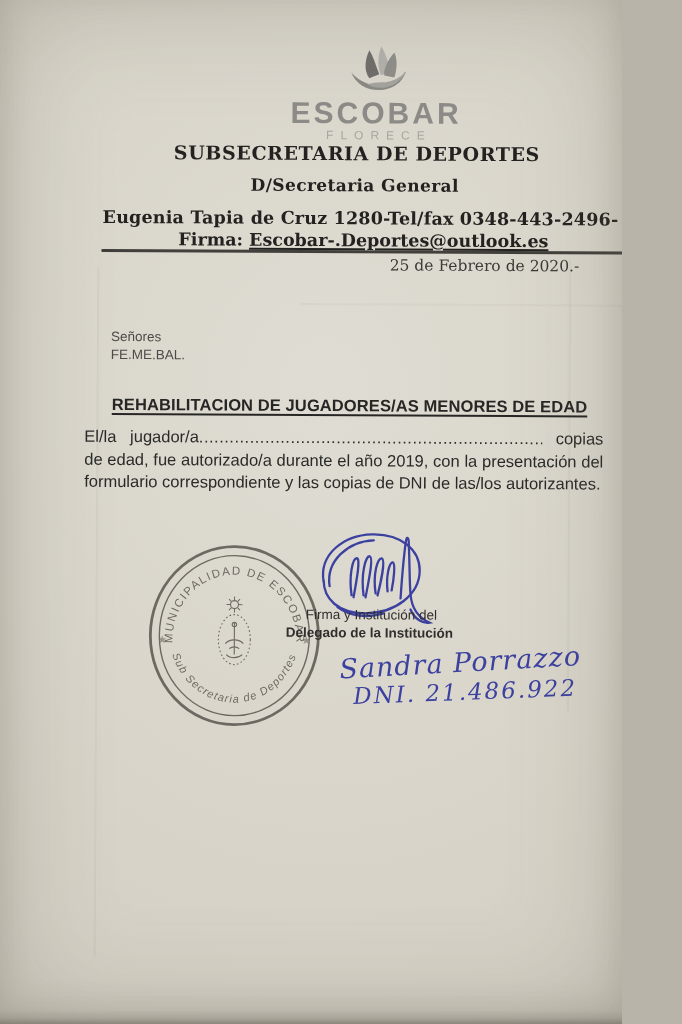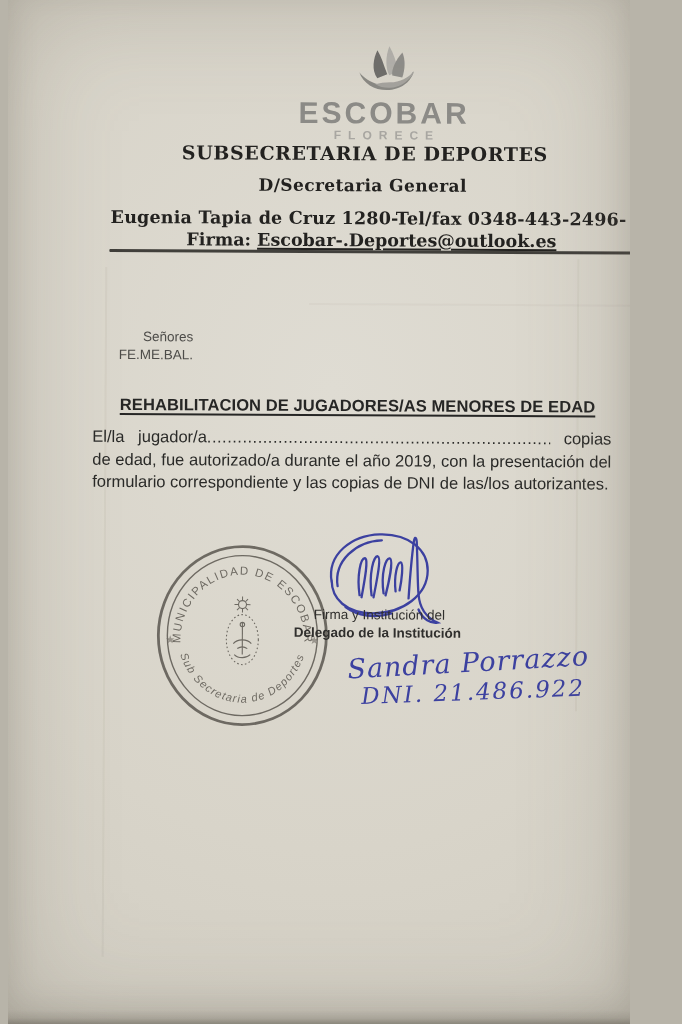--- a/index.html
+++ b/index.html
@@ -3,47 +3,46 @@
 <meta charset="utf-8">
 <style>
   html,body{margin:0;padding:0;}
   body{width:682px;height:1024px;overflow:hidden;background:#b8b4a9;font-family:"Liberation Sans",sans-serif;}
 
   .photo{
     position:relative;width:622px;height:1024px;overflow:hidden;
     background:
       linear-gradient(to top, rgba(66,62,53,0.38) 0px, rgba(66,62,53,0.12) 6px, rgba(66,62,53,0) 14px),
       radial-gradient(ellipse 140% 100% at 52% 38%, #dfdcd3 0%, #d8d4c9 45%, #cfcbc0 82%, #c6c2b6 100%);
-    margin-left: 8px;
   }
   .photo::after{
     content:"";position:absolute;inset:0;pointer-events:none;
     box-shadow:inset 0 0 110px rgba(108,103,88,0.30), inset 0 -14px 30px rgba(90,85,72,0.18);
   }
   .sheet{position:absolute;inset:0;transform:rotate(0.3deg);transform-origin:50% 50%;}
 
   .abs{position:absolute;}
   .cx{position:absolute;transform:translateX(-50%);white-space:nowrap;}
 
   
   .ghost{position:absolute;background:rgba(92,86,70,0.055);pointer-events:none;}
 
   
   .logo-name{font-size:30px;font-weight:600;letter-spacing:3px;color:#8c8b87;}
-  .logo-tag{font-size:12px;font-weight:700;letter-spacing:7px;color:#a8a6a1;}
+  .logo-tag{font-size:12px;font-weight:400;letter-spacing:7px;color:#a8a6a1;}
   .h-serif{font-family:"DejaVu Serif","Liberation Serif",serif;font-weight:bold;color:#232220;}
   .org{font-size:19px;letter-spacing:0.6px;}
   .dept{font-size:17px;letter-spacing:0.4px;}
   .addr{font-size:17.5px;letter-spacing:0.2px;}
   .mail{font-size:17.5px;}
   .mail .u{text-decoration:underline;text-decoration-thickness:2px;text-underline-offset:2px;}
   .rule{position:absolute;background:#2b2a27;opacity:0.88;border-radius:1px;}
   .dateline{font-family:"DejaVu Serif","Liberation Serif",serif;font-size:15.5px;color:#3b3a36;}
 
-  .recipient{font-size:13.5px;color:#4d4c49;line-height:17.5px;text-align:right;}
+  .recipient{font-size:13.5px;color:#4d4c49;line-height:17.5px;}
 
   .doc-title{font-size:16.5px;font-weight:bold;color:#262625;letter-spacing:0.1px;
     text-decoration:underline;text-decoration-thickness:1.6px;text-underline-offset:3px;}
 
   .body-par{width:519px;font-size:16.5px;color:#2a2a28;line-height:22.5px;}
   .l1{display:flex;align-items:baseline;}
   .l1 .pre{word-spacing:9px;flex:0 0 auto;}
   .l1 .dots{flex:1 1 auto;overflow:hidden;white-space:nowrap;letter-spacing:0.5px;}
   .l1 .end{flex:0 0 auto;margin-left:13px;}
   .l2{text-align:justify;text-align-last:justify;}
@@ -78,20 +77,21 @@
     <div class="cx logo-name" style="left:374px;top:96px;">ESCOBAR</div>
     <div class="cx logo-tag" style="left:377px;top:128px;">FLORECE</div>
 
     <div class="cx h-serif org" style="left:355px;top:142px;">SUBSECRETARIA DE DEPORTES</div>
     <div class="cx h-serif dept" style="left:353px;top:175px;">D/Secretaria General</div>
     <div class="cx h-serif addr" style="left:359px;top:208px;">Eugenia Tapia de Cruz 1280-Tel/fax 0348-443-2496-</div>
     <div class="cx h-serif mail" style="left:362px;top:230px;"><span>Firma: </span><span class="u">Escobar-.Deportes@outlook.es</span></div>
 
     <div class="rule" style="left:100px;top:250px;width:540px;height:3px;"></div>
 
+    <div class="abs dateline" style="right:44px;top:256px;">25 de Febrero de 2020.-</div>
 
     <div class="abs recipient" style="left:110px;top:329px;">
       <div>Señores</div>
       <div>FE.ME.BAL.</div>
     </div>
 
     <div class="cx doc-title" style="left:349px;top:396px;">REHABILITACION DE JUGADORES/AS MENORES DE EDAD</div>
 
     <div class="abs body-par" style="left:84px;top:426px;">
       <div class="l1">

